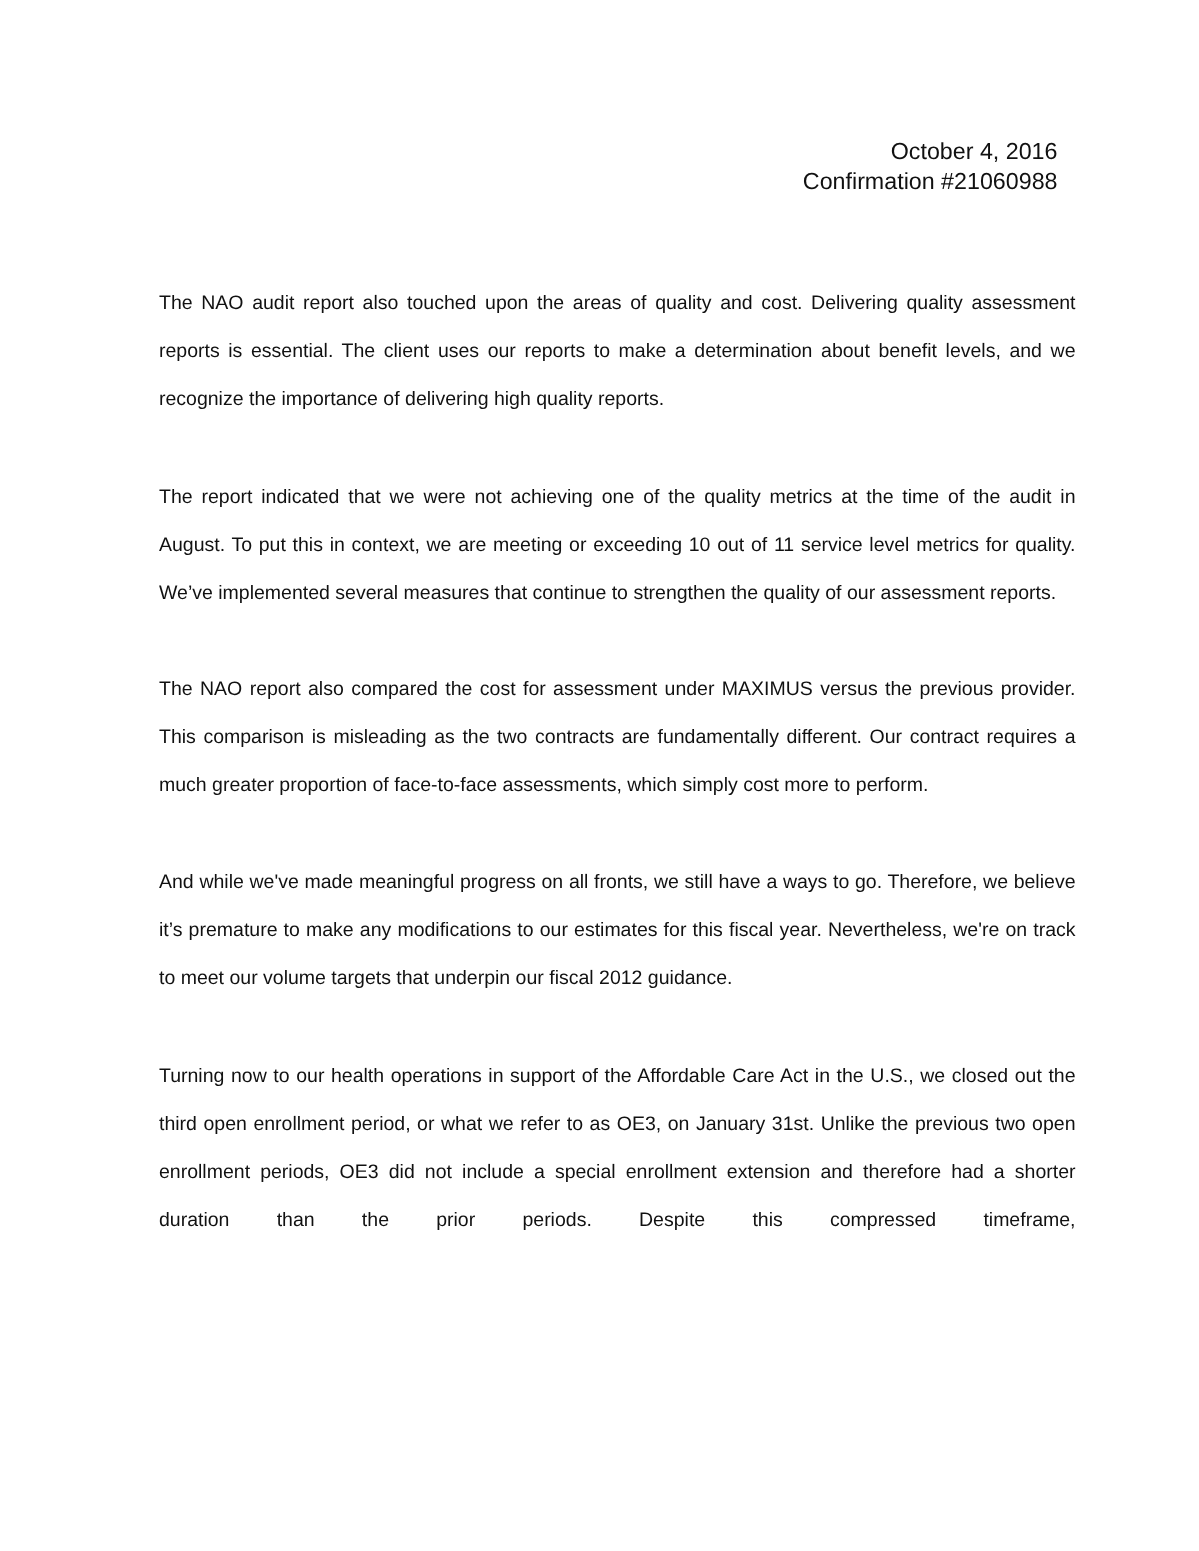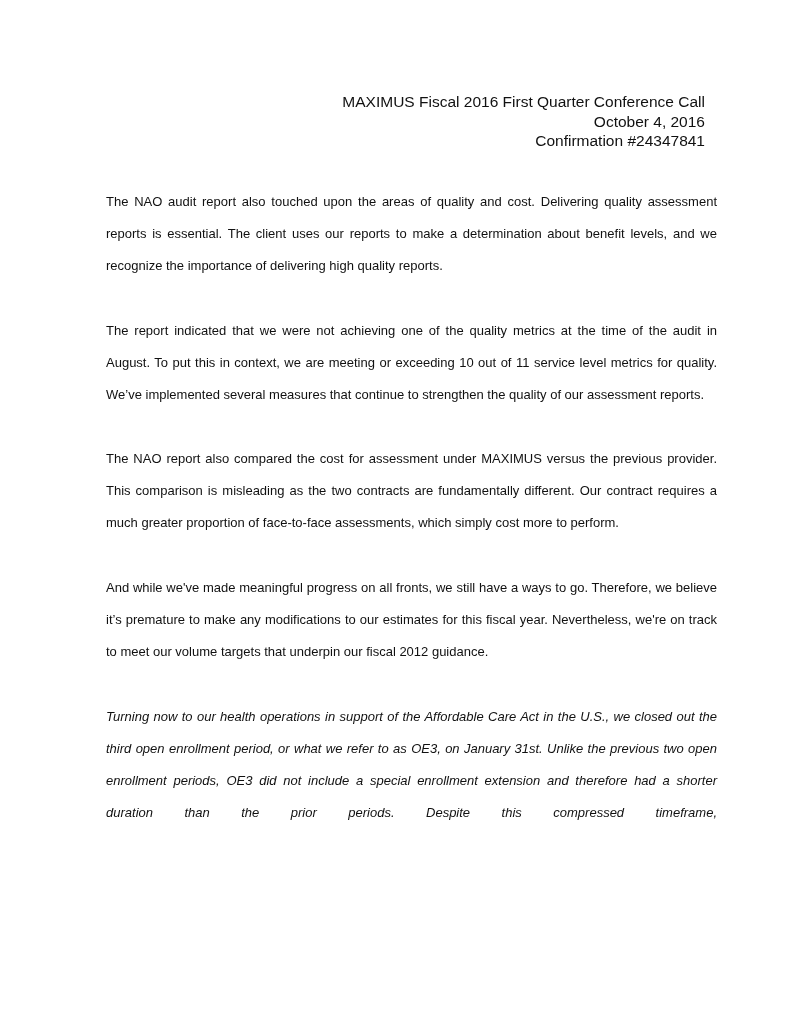--- a/index.html
+++ b/index.html
@@ -42,31 +42,29 @@
       font-size: 13px;
       line-height: 32px;
       text-align: justify;
     }
     .body p {
       margin: 0 0 32.7px 0;
       text-align: justify;
     }
     .body p.last {
       text-align-last: justify;
-      font-style: italic;
     }
   </style>
 </head>
 <body>
 
 <div class="page">
   <div class="header">
-    <div>MAXIMUS Fiscal 2016 First Quarter Conference Call</div>
     <div>October 4, 2016</div>
-    <div>Confirmation #24347841</div>
+    <div>Confirmation #21060988</div>
   </div>
 
   <div class="body">
     <p>The NAO audit report also touched upon the areas of quality and cost. Delivering quality assessment reports is essential. The client uses our reports to make a determination about benefit levels, and we recognize the importance of delivering high quality reports.</p>
     <p>The report indicated that we were not achieving one of the quality metrics at the time of the audit in August. To put this in context, we are meeting or exceeding 10 out of 11 service level metrics for quality. We’ve implemented several measures that continue to strengthen the quality of our assessment reports.</p>
     <p>The NAO report also compared the cost for assessment under MAXIMUS versus the previous provider. This comparison is misleading as the two contracts are fundamentally different. Our contract requires a much greater proportion of face-to-face assessments, which simply cost more to perform.</p>
     <p>And while we've made meaningful progress on all fronts, we still have a ways to go. Therefore, we believe it’s premature to make any modifications to our estimates for this fiscal year. Nevertheless, we're on track to meet our volume targets that underpin our fiscal 2012 guidance.</p>
     <p class="last">Turning now to our health operations in support of the Affordable Care Act in the U.S., we closed out the third open enrollment period, or what we refer to as OE3, on January 31st. Unlike the previous two open enrollment periods, OE3 did not include a special enrollment extension and therefore had a shorter duration than the prior periods. Despite this compressed timeframe,</p>
   </div>
 </div>

